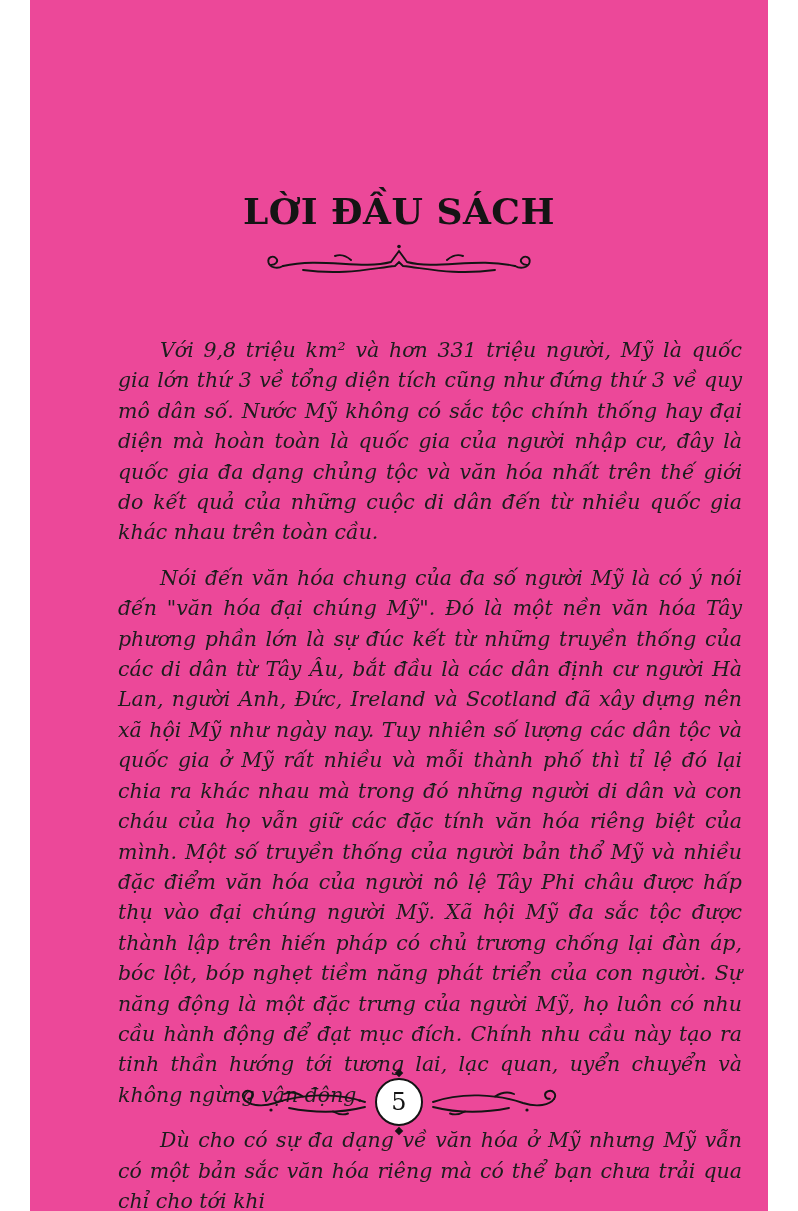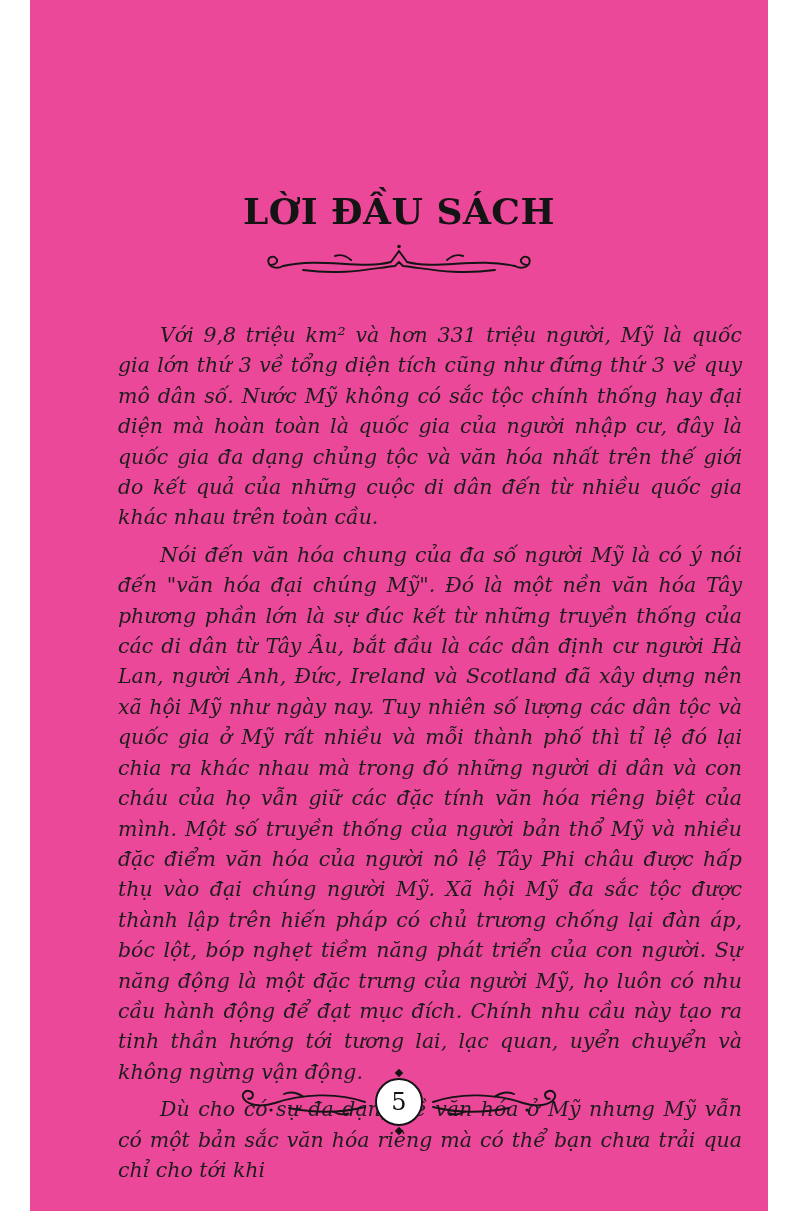--- a/index.html
+++ b/index.html
@@ -42,21 +42,21 @@
     top: 320px;
     left: 88px;
     width: 624px;
     font-style: italic;
     font-size: 20.5px;
     line-height: 30.4px;
     text-align: justify;
     color: #1d1d1d;
   }
   .body-text p {
-    margin: 0 0 7px 0;
+    margin: 15px 0 7px 0;
     text-indent: 42px;
   }
   .footer {
     position: absolute;
     top: 1078px;
     left: 0;
     right: 0;
     display: flex;
     align-items: center;
     justify-content: center;

